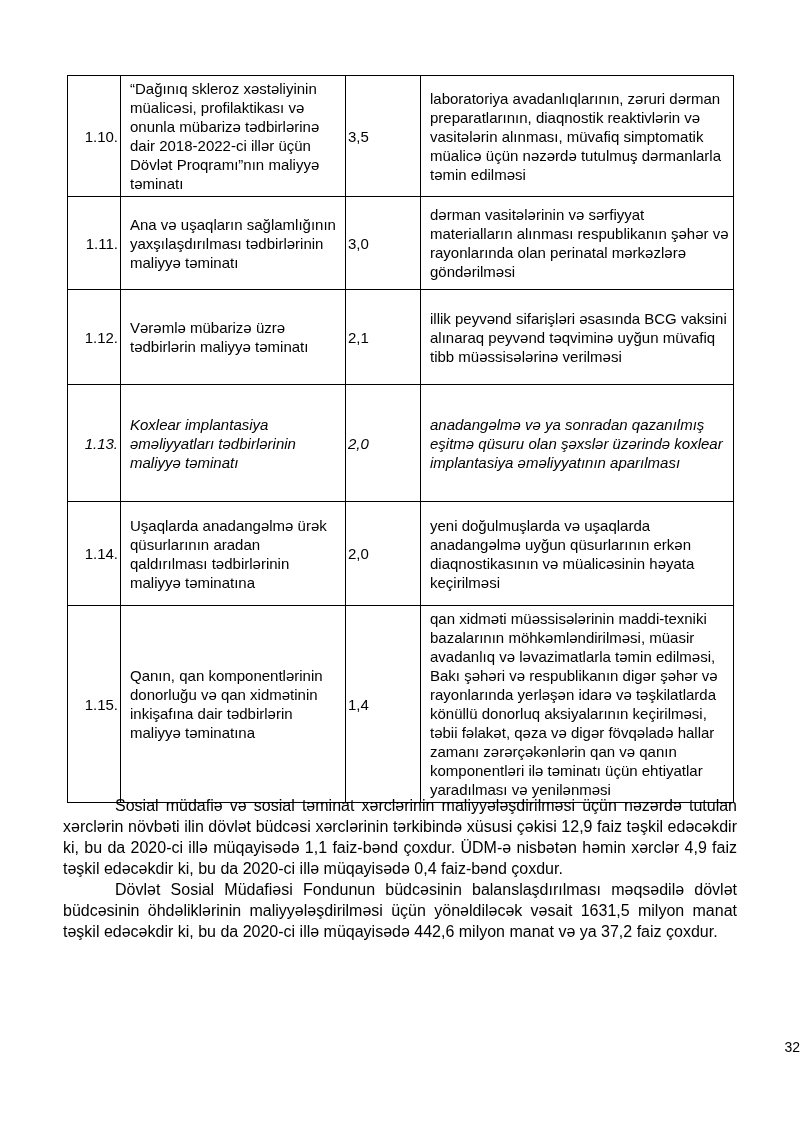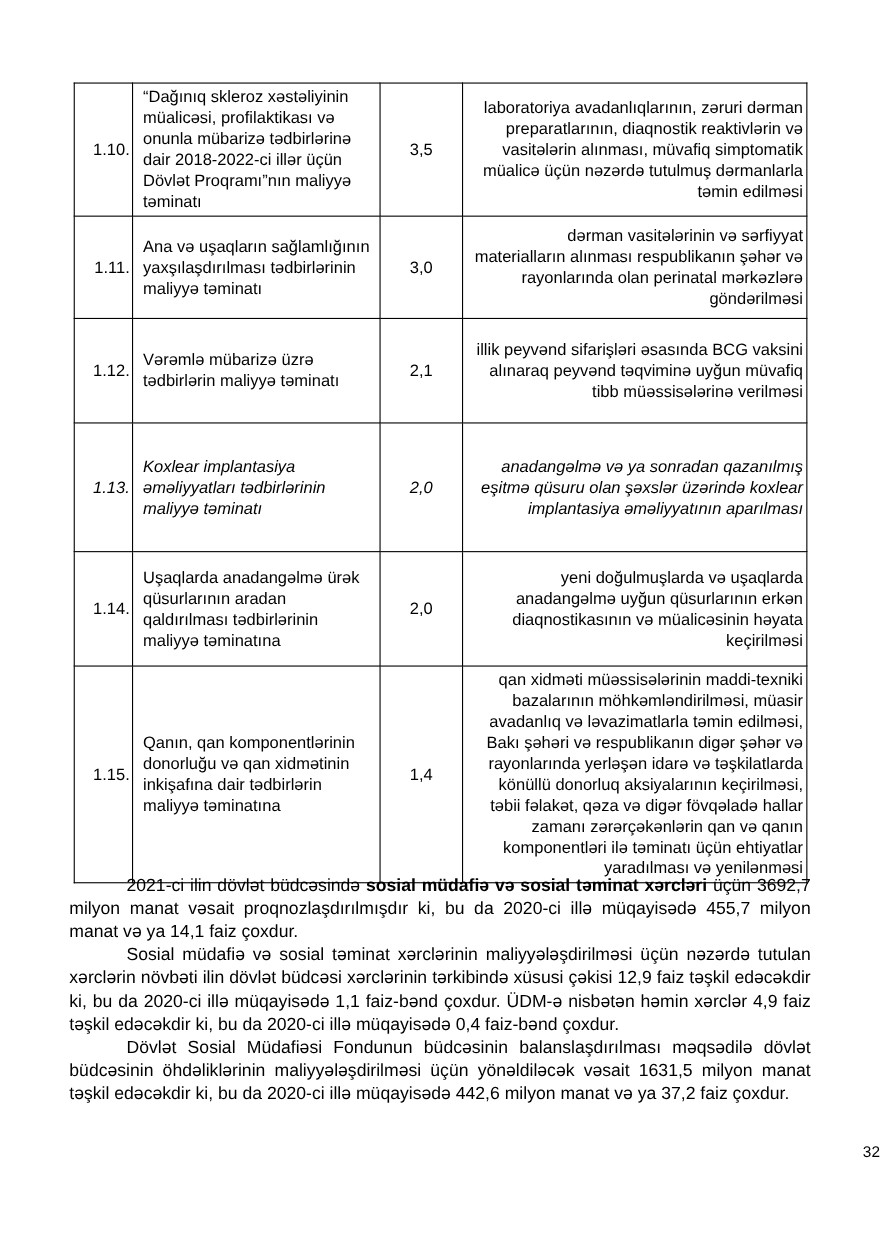--- a/index.html
+++ b/index.html
@@ -11,22 +11,22 @@
     overflow:hidden;
   }
   table.budget-table {
     position:absolute; left:67px; top:75px; width:666px;
     border-collapse:collapse; table-layout:fixed;
     font-size:15px; line-height:19px;
   }
   table.budget-table td { border:1px solid #000; vertical-align:middle; overflow:hidden; }
   td.cell-num   { text-align:right; padding:2px; }
   td.cell-title { padding:3px 5px 3px 9px; }
-  td.cell-amt   { text-align:center; padding:2px; }
-  td.cell-desc  { padding:3px 3px 3px 9px;text-align:right; }
+  td.cell-amt   { padding:2px; }
+  td.cell-desc  { padding:3px 3px 3px 9px; }
   tr.row-110 td { height:115px; }
   tr.row-111 td { height:93px; }
   tr.row-112 td { height:95px; }
   tr.row-113 td { height:117px;font-style:italic; }
   tr.row-114 td { height:104px; }
   tr.row-115 td { height:185px; }
   .text-block {
     position:absolute; left:63px; right:63px; top:795px;
     font-size:16px; line-height:21px; text-align:justify;
   }
@@ -83,20 +83,19 @@
       <tr class="row-115">
         <td class="cell-num">1.15.</td>
         <td class="cell-title">Qanın, qan komponentlərinin donorluğu və qan xidmətinin inkişafına dair tədbirlərin maliyyə təminatına</td>
         <td class="cell-amt">1,4</td>
         <td class="cell-desc">qan xidməti müəssisələrinin maddi-texniki bazalarının möhkəmləndirilməsi, müasir avadanlıq və ləvazimatlarla təmin edilməsi, Bakı şəhəri və respublikanın digər şəhər və rayonlarında yerləşən idarə və təşkilatlarda könüllü donorluq aksiyalarının keçirilməsi, təbii fəlakət, qəza və digər fövqəladə hallar zamanı zərərçəkənlərin qan və qanın komponentləri ilə təminatı üçün ehtiyatlar yaradılması və yenilənməsi</td>
       </tr>
     </tbody>
   </table>
 
   <div class="text-block">
-    <p><span>2021-ci ilin dövlət büdcəsində </span><span class="bold-run">sosial müdafiə və sosial təminat xərcləri</span><span> üçün 3692,7 milyon manat vəsait proqnozlaşdırılmışdır ki, bu da 2020-ci illə müqayisədə 455,7 milyon manat və ya 14,1 faiz çoxdur.</span></p>
     <p>Sosial müdafiə və sosial təminat xərclərinin maliyyələşdirilməsi üçün nəzərdə tutulan xərclərin növbəti ilin dövlət büdcəsi xərclərinin tərkibində xüsusi çəkisi 12,9 faiz təşkil edəcəkdir ki, bu da 2020-ci illə müqayisədə 1,1 faiz-bənd çoxdur. ÜDM-ə nisbətən həmin xərclər 4,9 faiz təşkil edəcəkdir ki, bu da 2020-ci illə müqayisədə 0,4 faiz-bənd çoxdur.</p>
     <p>Dövlət Sosial Müdafiəsi Fondunun büdcəsinin balanslaşdırılması məqsədilə dövlət büdcəsinin öhdəliklərinin maliyyələşdirilməsi üçün yönəldiləcək vəsait 1631,5 milyon manat təşkil edəcəkdir ki, bu da 2020-ci illə müqayisədə 442,6 milyon manat və ya 37,2 faiz çoxdur.</p>
   </div>
 
   <div class="page-number">32</div>
 
 </div>
 
 </body></html>

